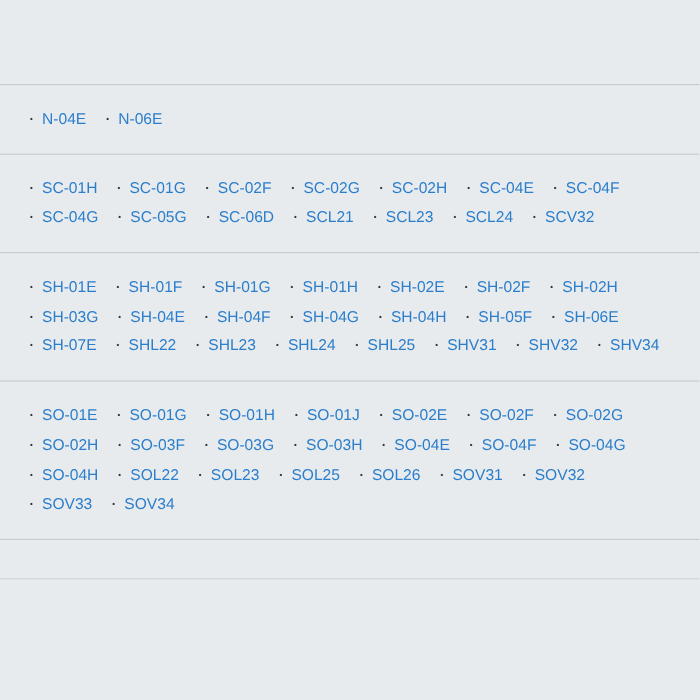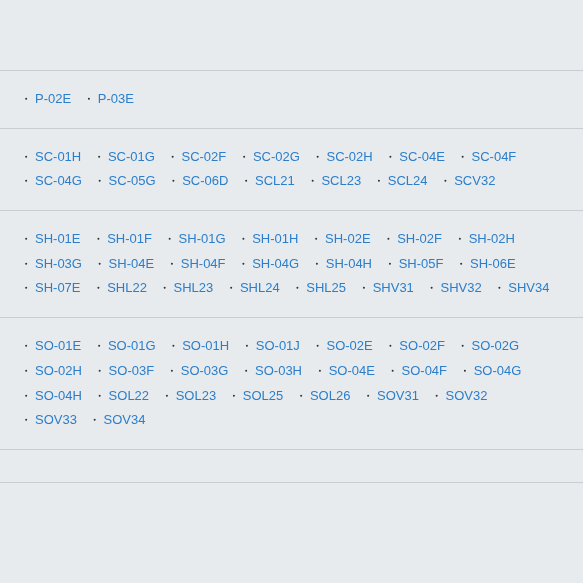--- a/index.html
+++ b/index.html
@@ -34,18 +34,18 @@
   a.link {
     color: #2a7ecb;
     text-decoration: none;
     cursor: pointer;
   }
 </style>
 </head>
 <body>
 
 <div class="container">
-    <div class="group"><span class="item"><span class="bullet">・</span><a class="link">P-02E</a></span> <span class="item"><span class="bullet">・</span><a class="link">P-03E</a></span> </div>
+    <div class="group"><span class="item"><span class="bullet">・</span><a class="link">N-04E</a></span> <span class="item"><span class="bullet">・</span><a class="link">N-06E</a></span> </div>
     <div class="group"><span class="item"><span class="bullet">・</span><a class="link">SC-01H</a></span> <span class="item"><span class="bullet">・</span><a class="link">SC-01G</a></span> <span class="item"><span class="bullet">・</span><a class="link">SC-02F</a></span> <span class="item"><span class="bullet">・</span><a class="link">SC-02G</a></span> <span class="item"><span class="bullet">・</span><a class="link">SC-02H</a></span> <span class="item"><span class="bullet">・</span><a class="link">SC-04E</a></span> <span class="item"><span class="bullet">・</span><a class="link">SC-04F</a></span> <span class="item"><span class="bullet">・</span><a class="link">SC-04G</a></span> <span class="item"><span class="bullet">・</span><a class="link">SC-05G</a></span> <span class="item"><span class="bullet">・</span><a class="link">SC-06D</a></span> <span class="item"><span class="bullet">・</span><a class="link">SCL21</a></span> <span class="item"><span class="bullet">・</span><a class="link">SCL23</a></span> <span class="item"><span class="bullet">・</span><a class="link">SCL24</a></span> <span class="item"><span class="bullet">・</span><a class="link">SCV32</a></span> </div>
     <div class="group"><span class="item"><span class="bullet">・</span><a class="link">SH-01E</a></span> <span class="item"><span class="bullet">・</span><a class="link">SH-01F</a></span> <span class="item"><span class="bullet">・</span><a class="link">SH-01G</a></span> <span class="item"><span class="bullet">・</span><a class="link">SH-01H</a></span> <span class="item"><span class="bullet">・</span><a class="link">SH-02E</a></span> <span class="item"><span class="bullet">・</span><a class="link">SH-02F</a></span> <span class="item"><span class="bullet">・</span><a class="link">SH-02H</a></span> <span class="item"><span class="bullet">・</span><a class="link">SH-03G</a></span> <span class="item"><span class="bullet">・</span><a class="link">SH-04E</a></span> <span class="item"><span class="bullet">・</span><a class="link">SH-04F</a></span> <span class="item"><span class="bullet">・</span><a class="link">SH-04G</a></span> <span class="item"><span class="bullet">・</span><a class="link">SH-04H</a></span> <span class="item"><span class="bullet">・</span><a class="link">SH-05F</a></span> <span class="item"><span class="bullet">・</span><a class="link">SH-06E</a></span> <span class="item"><span class="bullet">・</span><a class="link">SH-07E</a></span> <span class="item"><span class="bullet">・</span><a class="link">SHL22</a></span> <span class="item"><span class="bullet">・</span><a class="link">SHL23</a></span> <span class="item"><span class="bullet">・</span><a class="link">SHL24</a></span> <span class="item"><span class="bullet">・</span><a class="link">SHL25</a></span> <span class="item"><span class="bullet">・</span><a class="link">SHV31</a></span> <span class="item"><span class="bullet">・</span><a class="link">SHV32</a></span> <span class="item"><span class="bullet">・</span><a class="link">SHV34</a></span> </div>
     <div class="group"><span class="item"><span class="bullet">・</span><a class="link">SO-01E</a></span> <span class="item"><span class="bullet">・</span><a class="link">SO-01G</a></span> <span class="item"><span class="bullet">・</span><a class="link">SO-01H</a></span> <span class="item"><span class="bullet">・</span><a class="link">SO-01J</a></span> <span class="item"><span class="bullet">・</span><a class="link">SO-02E</a></span> <span class="item"><span class="bullet">・</span><a class="link">SO-02F</a></span> <span class="item"><span class="bullet">・</span><a class="link">SO-02G</a></span> <span class="item"><span class="bullet">・</span><a class="link">SO-02H</a></span> <span class="item"><span class="bullet">・</span><a class="link">SO-03F</a></span> <span class="item"><span class="bullet">・</span><a class="link">SO-03G</a></span> <span class="item"><span class="bullet">・</span><a class="link">SO-03H</a></span> <span class="item"><span class="bullet">・</span><a class="link">SO-04E</a></span> <span class="item"><span class="bullet">・</span><a class="link">SO-04F</a></span> <span class="item"><span class="bullet">・</span><a class="link">SO-04G</a></span> <span class="item"><span class="bullet">・</span><a class="link">SO-04H</a></span> <span class="item"><span class="bullet">・</span><a class="link">SOL22</a></span> <span class="item"><span class="bullet">・</span><a class="link">SOL23</a></span> <span class="item"><span class="bullet">・</span><a class="link">SOL25</a></span> <span class="item"><span class="bullet">・</span><a class="link">SOL26</a></span> <span class="item"><span class="bullet">・</span><a class="link">SOV31</a></span> <span class="item"><span class="bullet">・</span><a class="link">SOV32</a></span> <span class="item"><span class="bullet">・</span><a class="link">SOV33</a></span> <span class="item"><span class="bullet">・</span><a class="link">SOV34</a></span> </div>
     <div class="group"> </div>
   </div>
 
 </body></html>

